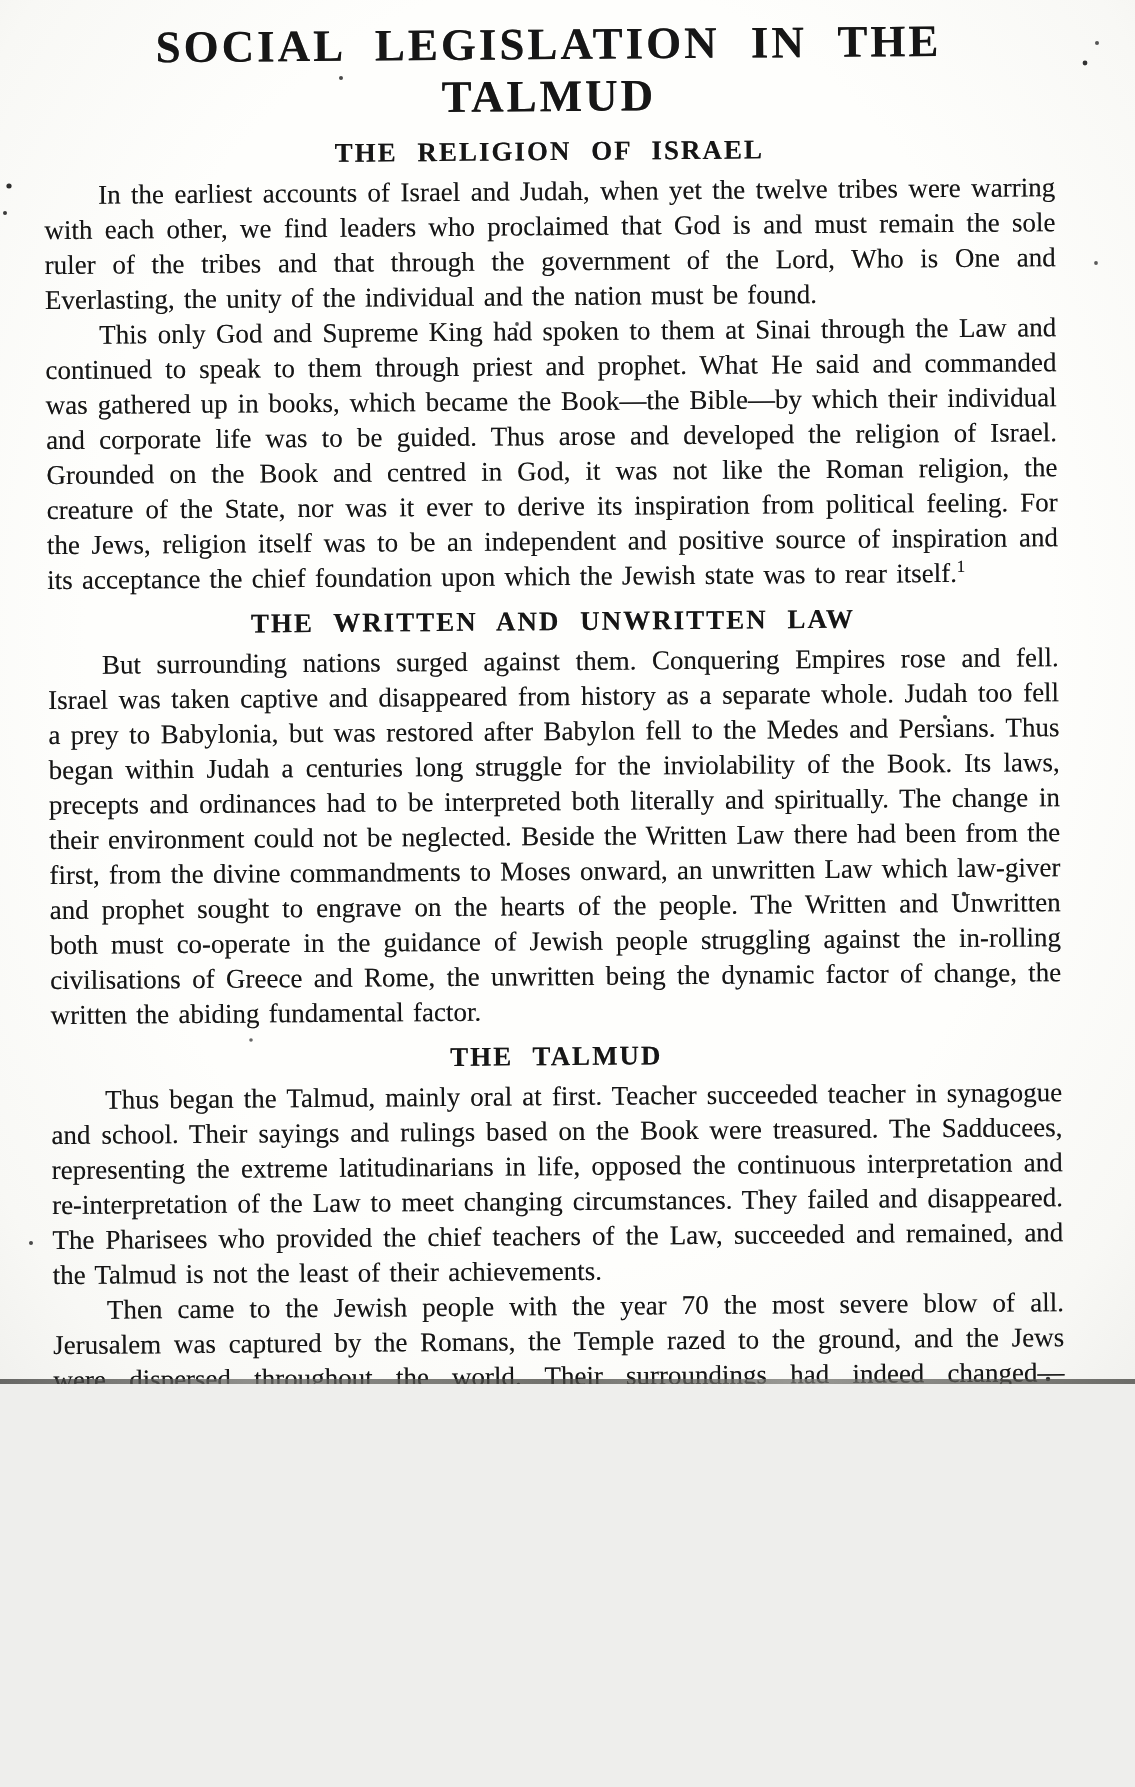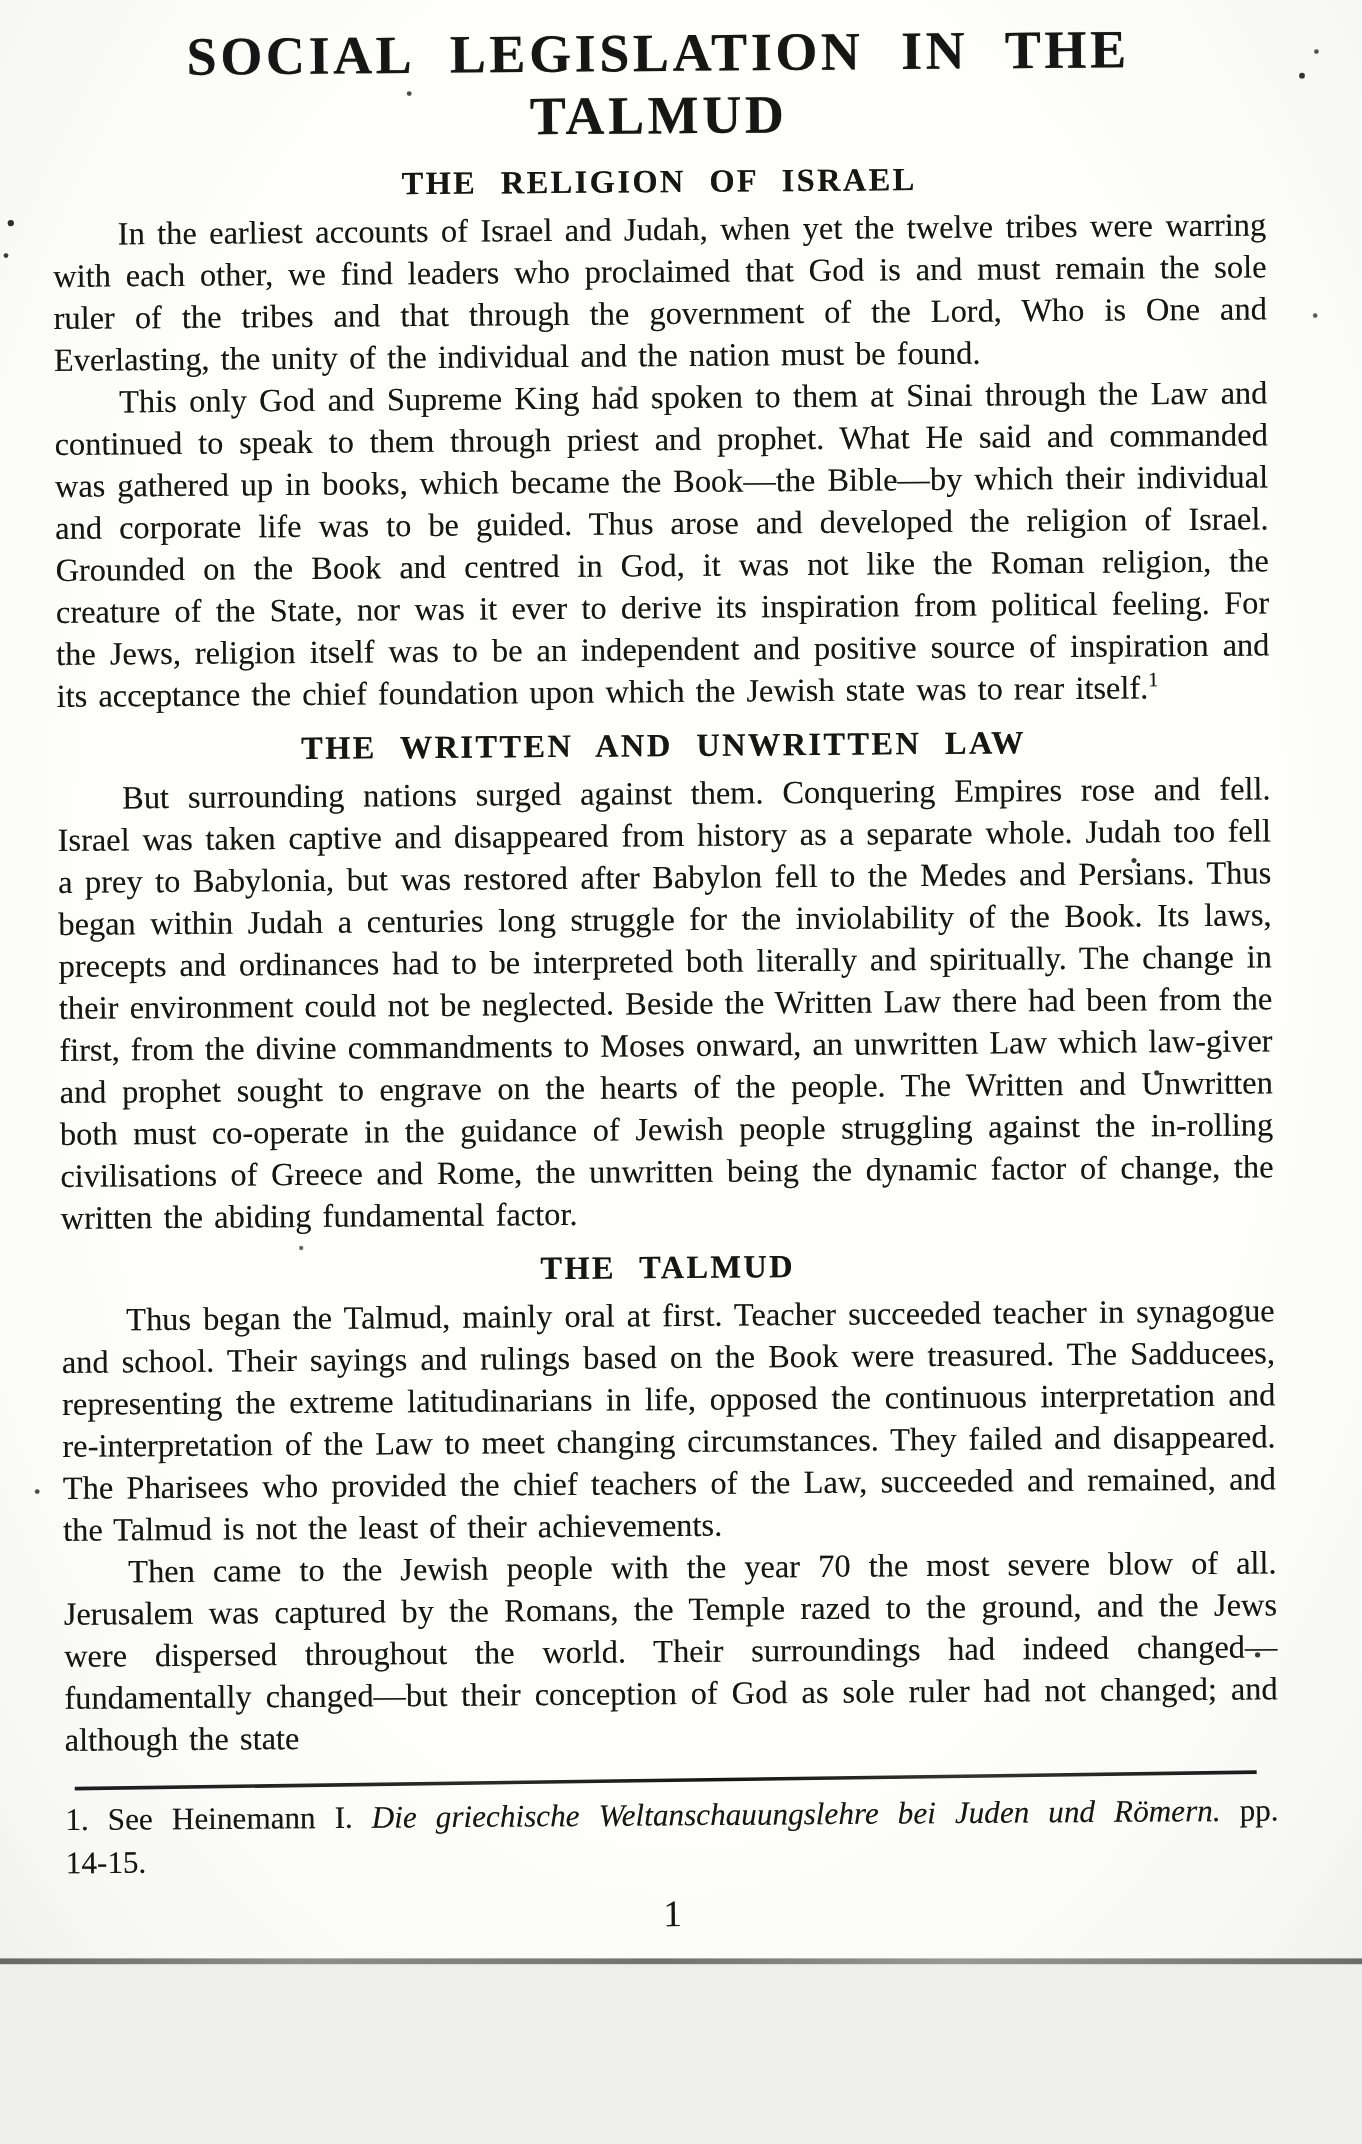--- a/index.html
+++ b/index.html
@@ -5,21 +5,21 @@
   html, body {
     margin: 0; padding: 0;
     width: 1135px; height: 1787px;
     overflow: hidden;
     background: #eeeeec;
     font-family: "Liberation Serif", "DejaVu Serif", serif;
     color: #161616;
   }
   .page {
     position: relative;
-    width: 1135px; height: 1637px;
+    width: 1135px; height: 1384px;
     background: radial-gradient(ellipse at 50% 45%, #fefefc 60%, #f8f8f5 88%, #f1f1ee 100%);
     overflow: hidden;
   }
   .content {
     position: absolute; top: 14px; left: 0;
     width: 1135px;
     padding: 0 76px 0 48px;
     box-sizing: border-box;
     transform: rotate(-0.45deg);
     transform-origin: 50% 42%;

